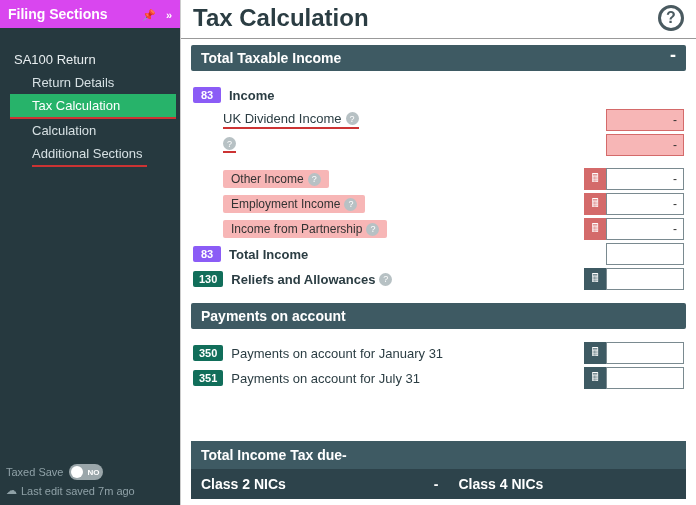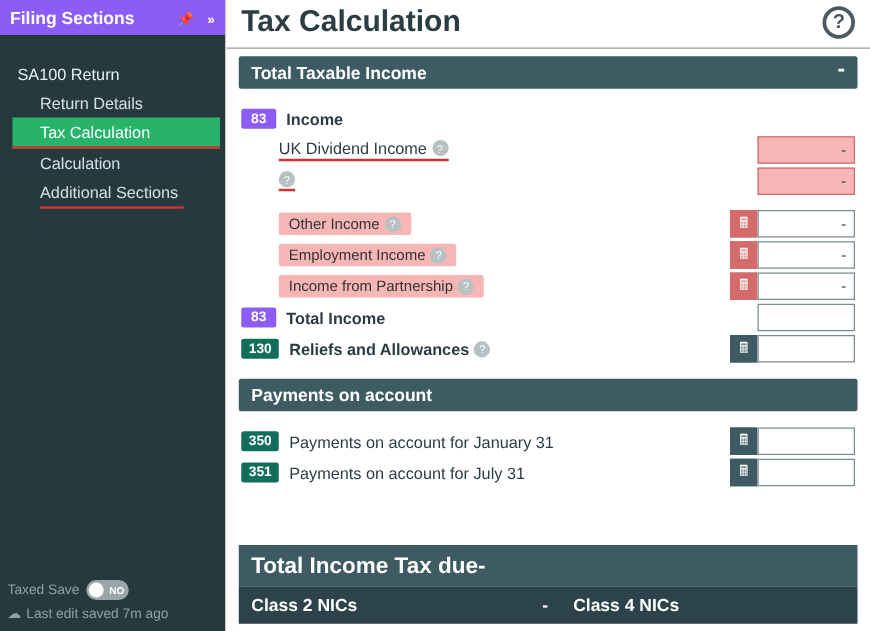--- a/index.html
+++ b/index.html
@@ -14,21 +14,21 @@
   }
   .sidebar {
     width: 180px;
     background: #26393f;
     color: #e8eef0;
     display: flex;
     flex-direction: column;
     position: relative;
   }
   .sidebar-header {
-    background: #8b5cf6;
+    background: #d946ef;
     padding: 6px 8px;
     font-size: 14px;
     font-weight: 600;
     color: #fff;
     display: flex;
     align-items: center;
     justify-content: space-between;
     gap: 19px;
   }
   .sidebar-header .icons span { margin-left: 6px; font-size: 11px; cursor: pointer; }
@@ -117,21 +117,21 @@
     width:78px; height:22px; border:1px solid #7a8a90;
     text-align:right; padding:0 6px; font-size:12px; color:#333;
   }
   .field.red { background:#f7b6b6; border-color:#d46a6a; color:#333; }
   .row .spacer { width:22px; }
 
   .gap { height: 40px; }
 
   .totals { margin-top:auto; }
   .totals-bar {
-    background:#3e5a63; color:#fff; font-weight:600; font-size:18px;
+    background:#3e5a63; color:#fff; font-weight:600; font-size:14px;
     padding:6px 10px; display:flex; align-items:center;
   }
   .nics-bar {
     background:#2d434b; color:#fff; font-weight:700; font-size:14px;
     padding:7px 10px; display:flex; align-items:center;
   }
   .nics-bar .c2 { flex:0 0 42%; }
   .nics-bar .v2 { flex:0 0 8%; text-align:right; }
   .nics-bar .c4 { flex:0 0 30%; padding-left:20px; }
   .nics-bar .v4 { flex:1; text-align:right; }

